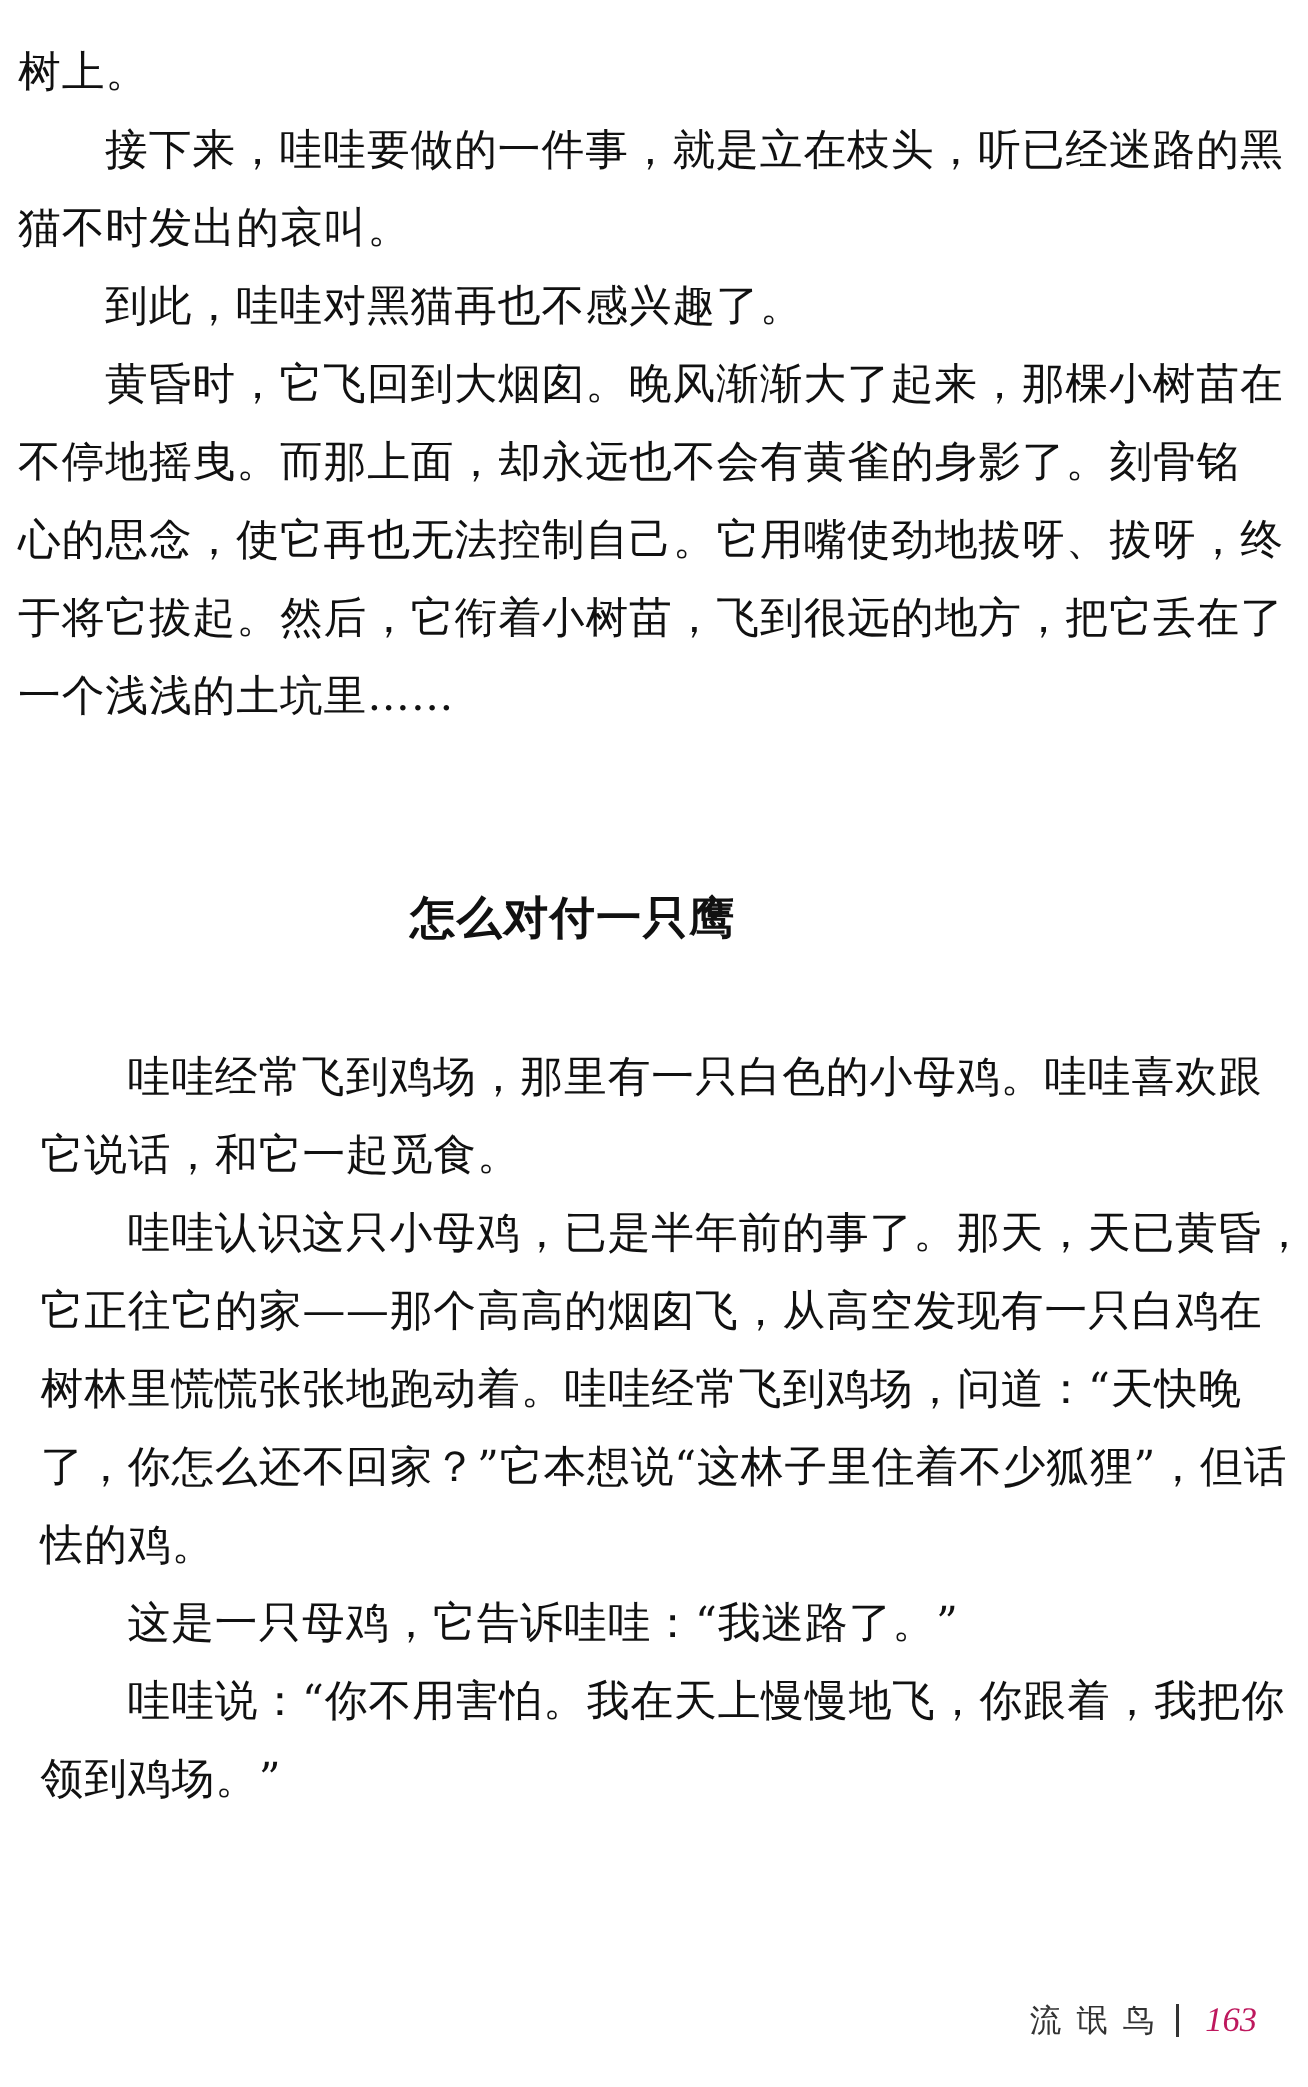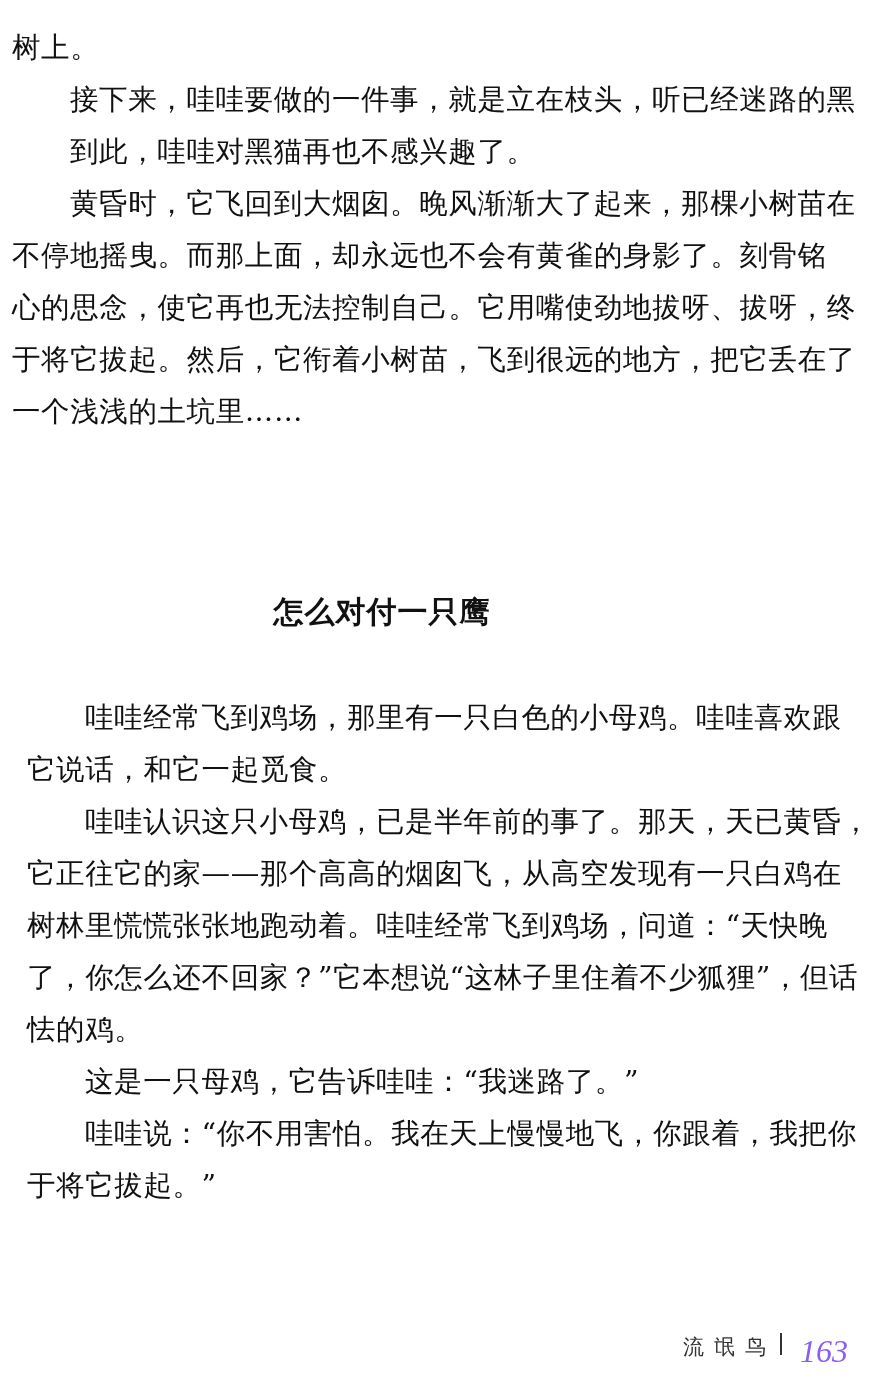--- a/index.html
+++ b/index.html
@@ -6,52 +6,53 @@
   body { width:872px; height:1391px; position:relative; overflow:hidden;
          font-family:"DejaVu Serif", "Liberation Serif", serif; color:#111; }
   .page { position:absolute; left:12px; top:22px; width:818px; }
   .line { font-size:28.5px; line-height:52px; height:52px; white-space:nowrap;
           letter-spacing:0.6px; text-align:justify; }
   .indent { padding-left:58px; }
   .title { position:absolute; left:0; width:764px; top:592px; text-align:center;
            font-family:"DejaVu Sans","Liberation Sans",sans-serif; font-weight:bold;
            font-size:30px; letter-spacing:1px; color:#111; }
   .sec2 { position:absolute; left:27px; top:692px; width:818px; }
-  .footer { position:absolute; right:24px; top:1333px; display:flex; align-items:flex-start;
+  .footer { position:absolute; right:34px; top:1333px; display:flex; align-items:center;
             font-size:22px; color:#333; }
   .footer .book { font-family:"DejaVu Sans","Liberation Sans",sans-serif; letter-spacing:10px; font-size:21px; }
   .footer .sep { display:inline-block; width:2px; height:22px; background:#333; margin:0 18px 0 4px; }
-  .footer .num { font-family:"Liberation Serif","DejaVu Serif",serif; font-style:italic; font-size:32px; color:#8b5cf6; }
+  .footer .num { font-family:"Liberation Serif","DejaVu Serif",serif; font-style:italic; font-size:23px; color:#be185d; }
 </style>
 </head>
 <body>
 
 <div class="page">
   <div class="line">树上。</div>
   <div class="line indent">接下来，哇哇要做的一件事，就是立在枝头，听已经迷路的黑</div>
+  <div class="line">猫不时发出的哀叫。</div>
   <div class="line indent">到此，哇哇对黑猫再也不感兴趣了。</div>
   <div class="line indent">黄昏时，它飞回到大烟囱。晚风渐渐大了起来，那棵小树苗在</div>
   <div class="line">不停地摇曳。而那上面，却永远也不会有黄雀的身影了。刻骨铭</div>
   <div class="line">心的思念，使它再也无法控制自己。它用嘴使劲地拔呀、拔呀，终</div>
   <div class="line">于将它拔起。然后，它衔着小树苗，飞到很远的地方，把它丢在了</div>
   <div class="line">一个浅浅的土坑里……</div>
 </div>
 
 <div class="title">怎么对付一只鹰</div>
 
 <div class="sec2">
   <div class="line indent">哇哇经常飞到鸡场，那里有一只白色的小母鸡。哇哇喜欢跟</div>
   <div class="line">它说话，和它一起觅食。</div>
   <div class="line indent">哇哇认识这只小母鸡，已是半年前的事了。那天，天已黄昏，</div>
   <div class="line">它正往它的家——那个高高的烟囱飞，从高空发现有一只白鸡在</div>
   <div class="line">树林里慌慌张张地跑动着。哇哇经常飞到鸡场，问道：“天快晚</div>
   <div class="line">了，你怎么还不回家？”它本想说“这林子里住着不少狐狸”，但话</div>
   <div class="line">怯的鸡。</div>
   <div class="line indent">这是一只母鸡，它告诉哇哇：“我迷路了。”</div>
   <div class="line indent">哇哇说：“你不用害怕。我在天上慢慢地飞，你跟着，我把你</div>
-  <div class="line">于将它拔起。”</div>
+  <div class="line">领到鸡场。”</div>
 </div>
 
 <div class="footer">
   <span class="book">流氓鸟</span>
   <span class="sep"></span>
   <span class="num">163</span>
 </div>
 
 </body></html>

